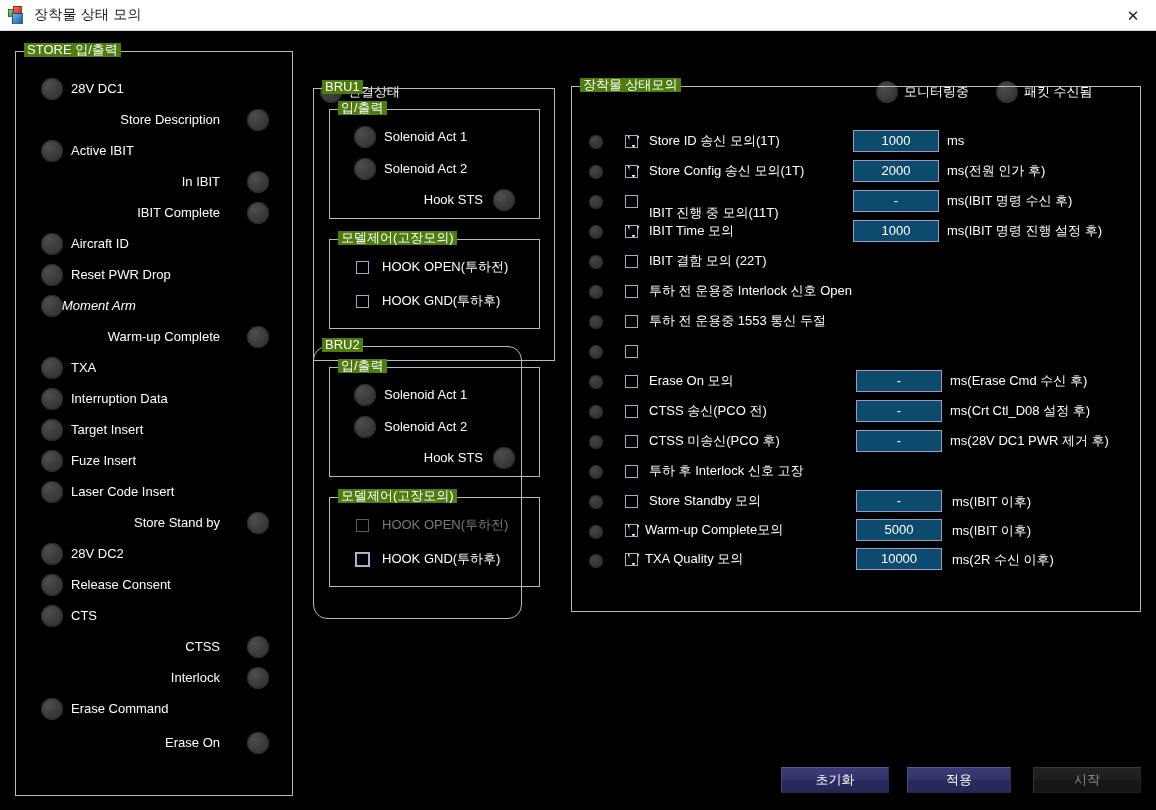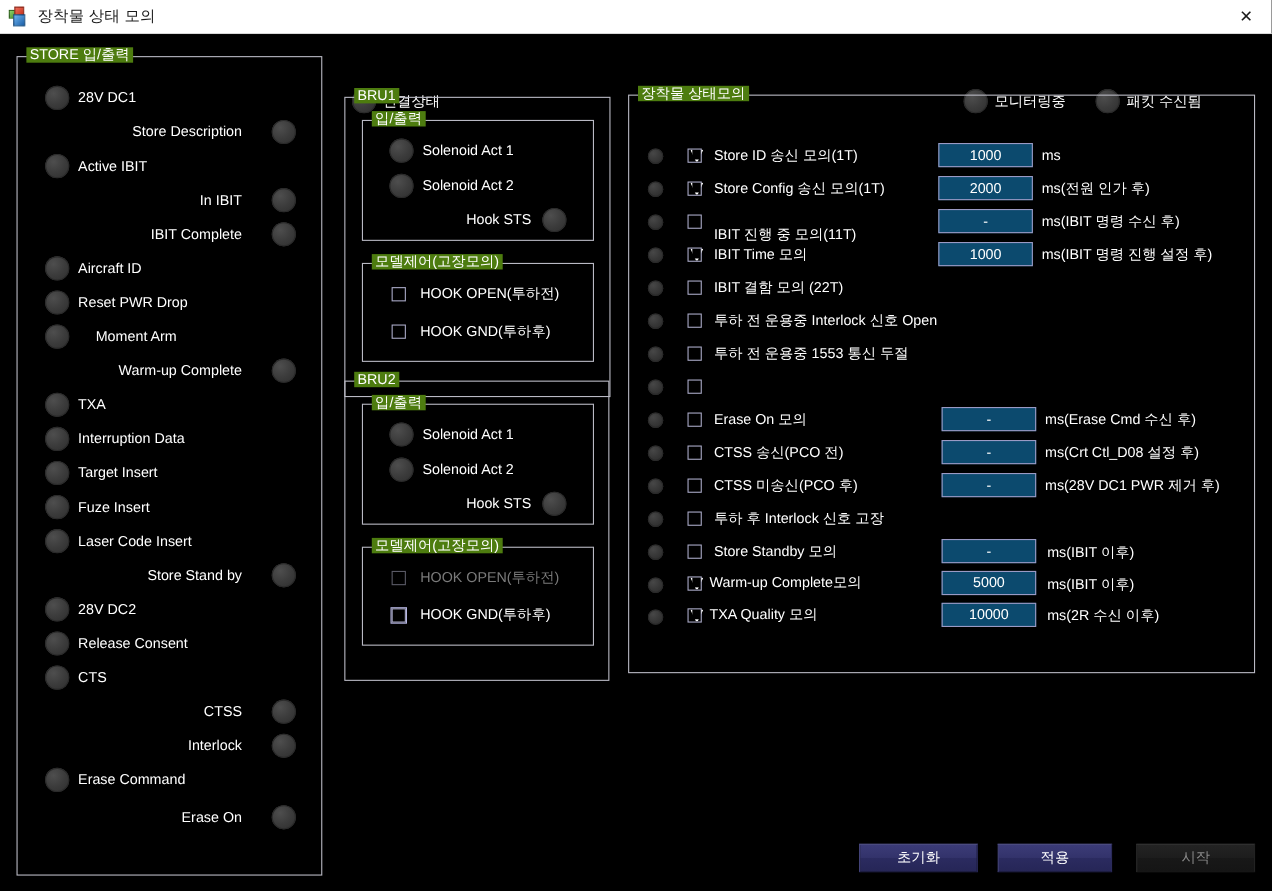--- a/index.html
+++ b/index.html
@@ -199,21 +199,21 @@
     <div class="led" style="left:231px; top:150px;"></div>
     <div class="lbl ralign" style="right:72px; top:153px;">IBIT Complete</div>
 
     <div class="led" style="left:25px; top:181px;"></div>
     <div class="lbl" style="left:55px; top:184px;">Aircraft ID</div>
 
     <div class="led" style="left:25px; top:212px;"></div>
     <div class="lbl" style="left:55px; top:215px;">Reset PWR Drop</div>
 
     <div class="led" style="left:25px; top:243px;"></div>
-    <div class="lbl" style="left:71px; top:246px;">Moment Arm</div>
+    <div class="lbl" style="left:46px; top:246px;font-style:italic;">Moment Arm</div>
 
     <div class="led" style="left:231px; top:274px;"></div>
     <div class="lbl ralign" style="right:72px; top:277px;">Warm-up Complete</div>
 
     <div class="led" style="left:25px; top:305px;"></div>
     <div class="lbl" style="left:55px; top:308px;">TXA</div>
 
     <div class="led" style="left:25px; top:336px;"></div>
     <div class="lbl" style="left:55px; top:339px;">Interruption Data</div>
 
@@ -271,21 +271,21 @@
       <span class="gtitle">모델제어(고장모의)</span>
 
       <div class="cbox" style="left:26px; top:21px;"></div>
       <div class="cbox-label" style="left:52px; top:19px;">HOOK OPEN(투하전)</div>
 
       <div class="cbox" style="left:26px; top:55px;"></div>
       <div class="cbox-label" style="left:52px; top:53px;">HOOK GND(투하후)</div>
     </div>
   </div>
 
-  <div class="group" style="left:313px; top:315px; width:241px; height:273px;">
+  <div class="group" style="left:313px; top:315px; width:209px; height:273px;border-radius:14px;">
     <span class="gtitle">BRU2</span>
 
     <div class="group" style="left:15px; top:20px; width:211px; height:110px;">
       <span class="gtitle">입/출력</span>
 
       <div class="led" style="left:24px; top:16px;"></div>
       <div class="lbl" style="left:54px; top:19px;">Solenoid Act 1</div>
 
       <div class="led" style="left:24px; top:48px;"></div>
       <div class="lbl" style="left:54px; top:51px;">Solenoid Act 2</div>

